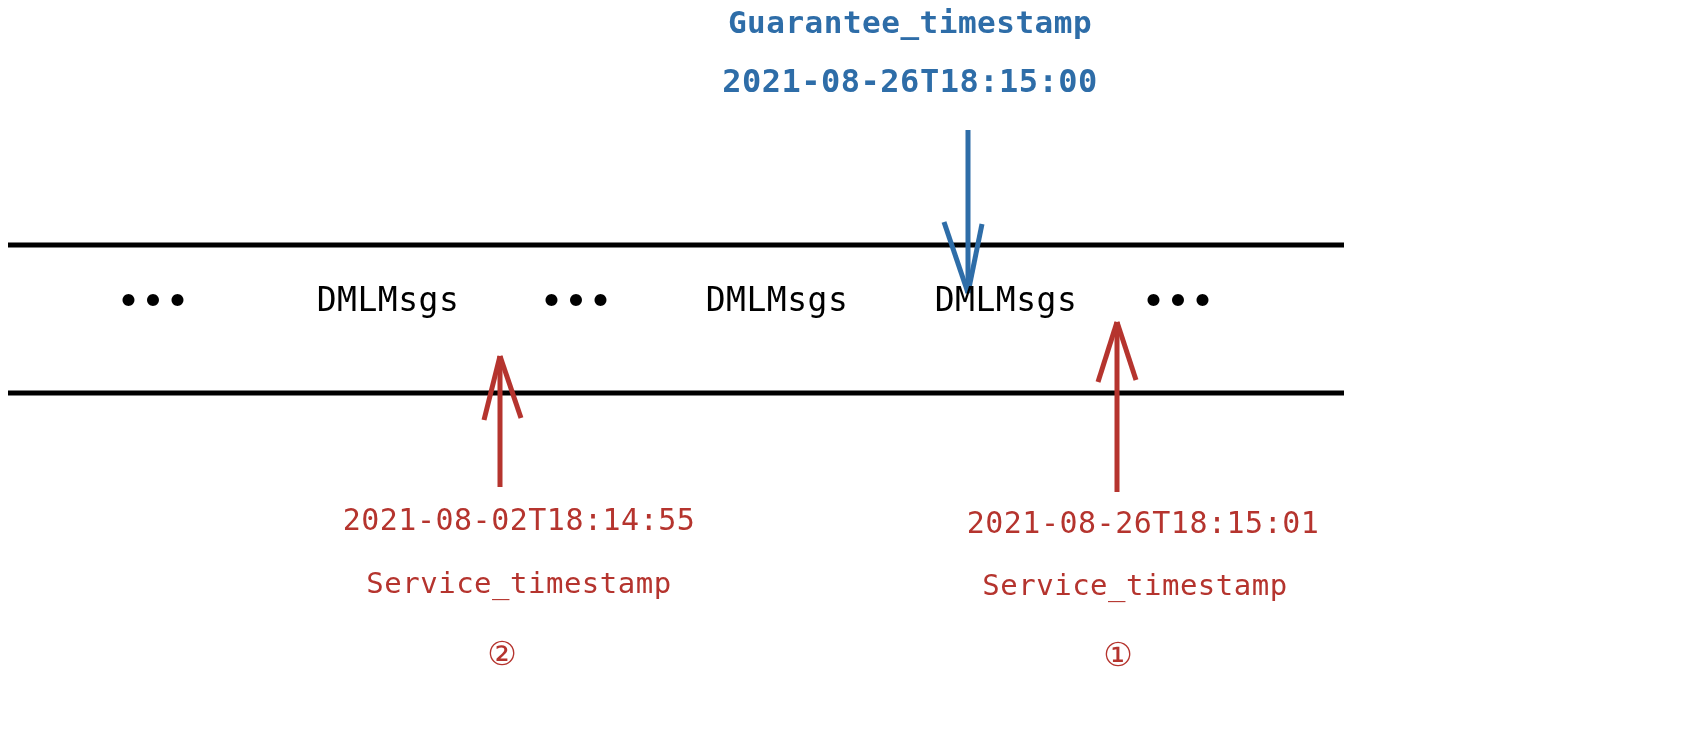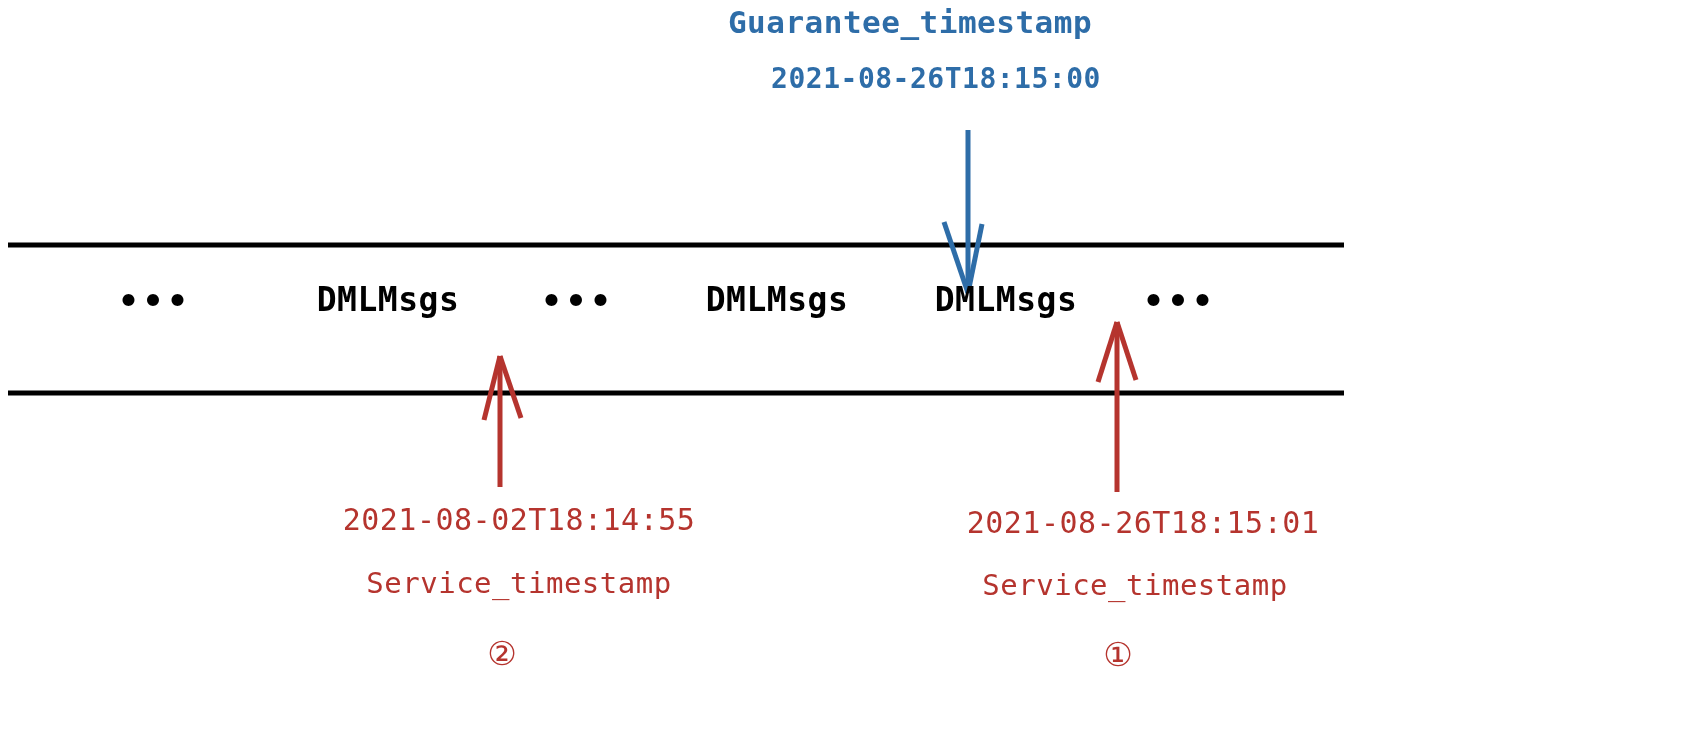--- a/index.html
+++ b/index.html
@@ -46,31 +46,31 @@
   }
 
   
   #guarantee-label {
     left: 910px;
     top: 7px;
     font-size: 31px;
     letter-spacing: 0.5px;
   }
   #guarantee-value {
-    left: 936px;
+    left: 910px;
     top: 65px;
-    font-size: 28px;
+    font-size: 32px;
     letter-spacing: 0.5px;
   }
 
   
   .stream-label {
     top: 283px;
     font-size: 33px;
-    font-weight: 700;
+    font-weight: 400;
     letter-spacing: 0.5px;
   }
   .ellipsis-dots {
     top: 284px;
     font-size: 34px;
     font-weight: 900;
     letter-spacing: 4px;
   }
 
   

